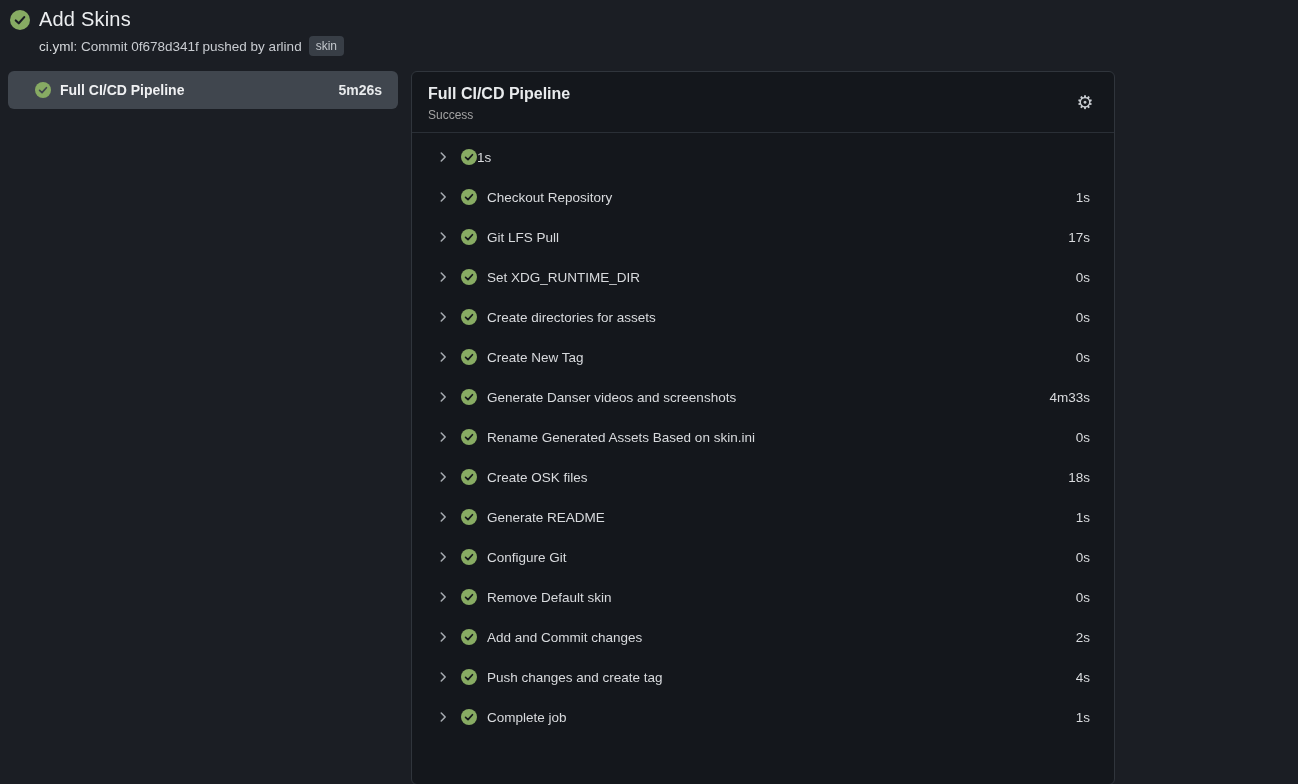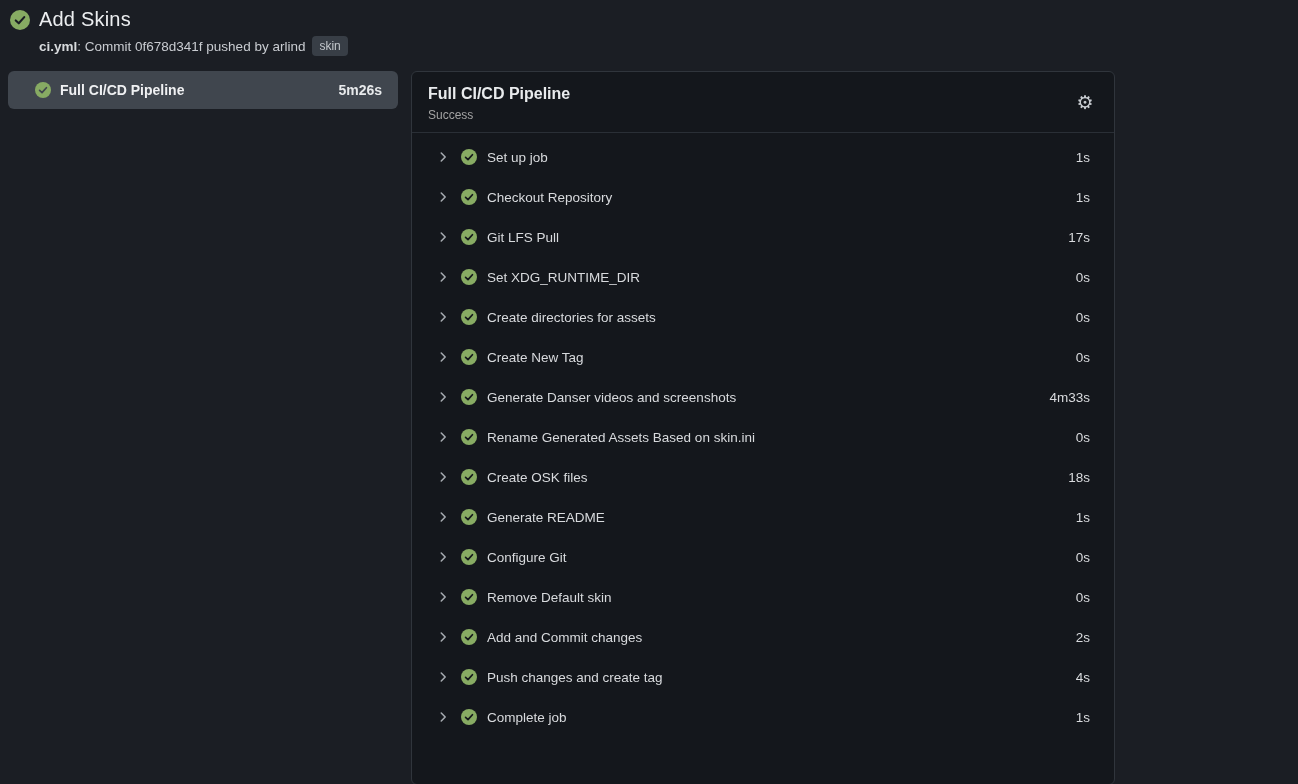--- a/index.html
+++ b/index.html
@@ -14,21 +14,21 @@
 
   
   .run-header { padding-left: 2px; }
   .run-title-row { display: flex; align-items: center; gap: 9px; }
   .run-title { font-size: 20px; font-weight: 500; color: #eceef0; letter-spacing: .2px; }
   .commit-line {
     margin: 5px 0 0 29px;
     font-size: 13.5px; color: #c9ccd1;
     display: flex; align-items: center; gap: 7px;
   }
-  .commit-file { font-weight: 700; color: #d7dadd; }
+  .commit-file { font-weight: 400; color: #d7dadd; }
   .branch-badge {
     background: #383e46; color: #c3c7cc;
     font-size: 12px; line-height: 1;
     padding: 4px 7px; border-radius: 4px;
     cursor: pointer;
   }
 
   
   .content { display: flex; gap: 13px; margin-top: 15px; align-items: flex-start; }
   .jobs-col { width: 390px; flex: none; }
@@ -121,21 +121,20 @@
 
       <div class="steps">
   <div class="step-row">
     <svg class="chevron" viewBox="0 0 16 16">
       <path d="M6 3.5 L10.5 8 L6 12.5" fill="none" stroke="#a5aab0" stroke-width="1.8" stroke-linecap="round" stroke-linejoin="round"></path>
     </svg>
     <svg class="check" viewBox="0 0 16 16">
       <circle cx="8" cy="8" r="8" fill="#87ab63"></circle>
       <path d="M4.6 8.4 L7 10.6 L11.4 5.7" fill="none" stroke="#14171c" stroke-width="1.7" stroke-linecap="round" stroke-linejoin="round"></path>
     </svg>
-    <span class="step-name">Set up job</span>
     <span class="step-duration">1s</span>
   </div>
 
   <div class="step-row">
     <svg class="chevron" viewBox="0 0 16 16">
       <path d="M6 3.5 L10.5 8 L6 12.5" fill="none" stroke="#a5aab0" stroke-width="1.8" stroke-linecap="round" stroke-linejoin="round"></path>
     </svg>
     <svg class="check" viewBox="0 0 16 16">
       <circle cx="8" cy="8" r="8" fill="#87ab63"></circle>
       <path d="M4.6 8.4 L7 10.6 L11.4 5.7" fill="none" stroke="#14171c" stroke-width="1.7" stroke-linecap="round" stroke-linejoin="round"></path>

